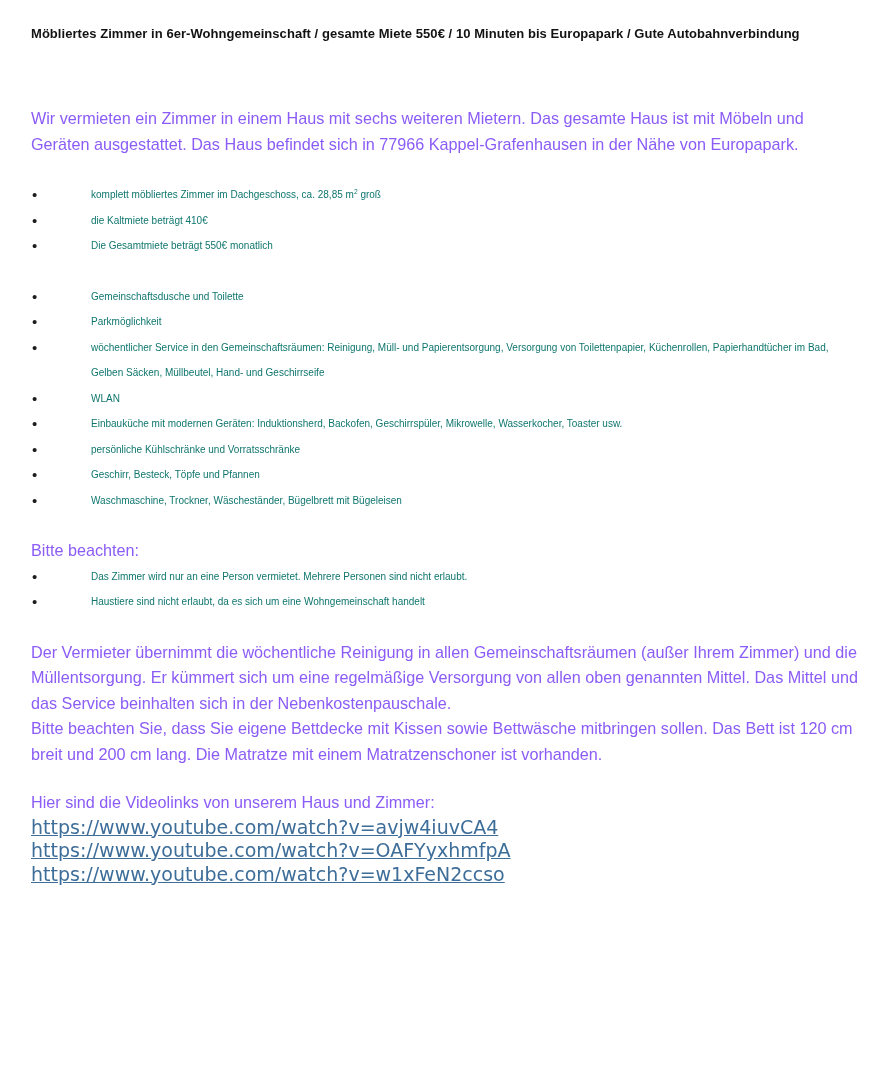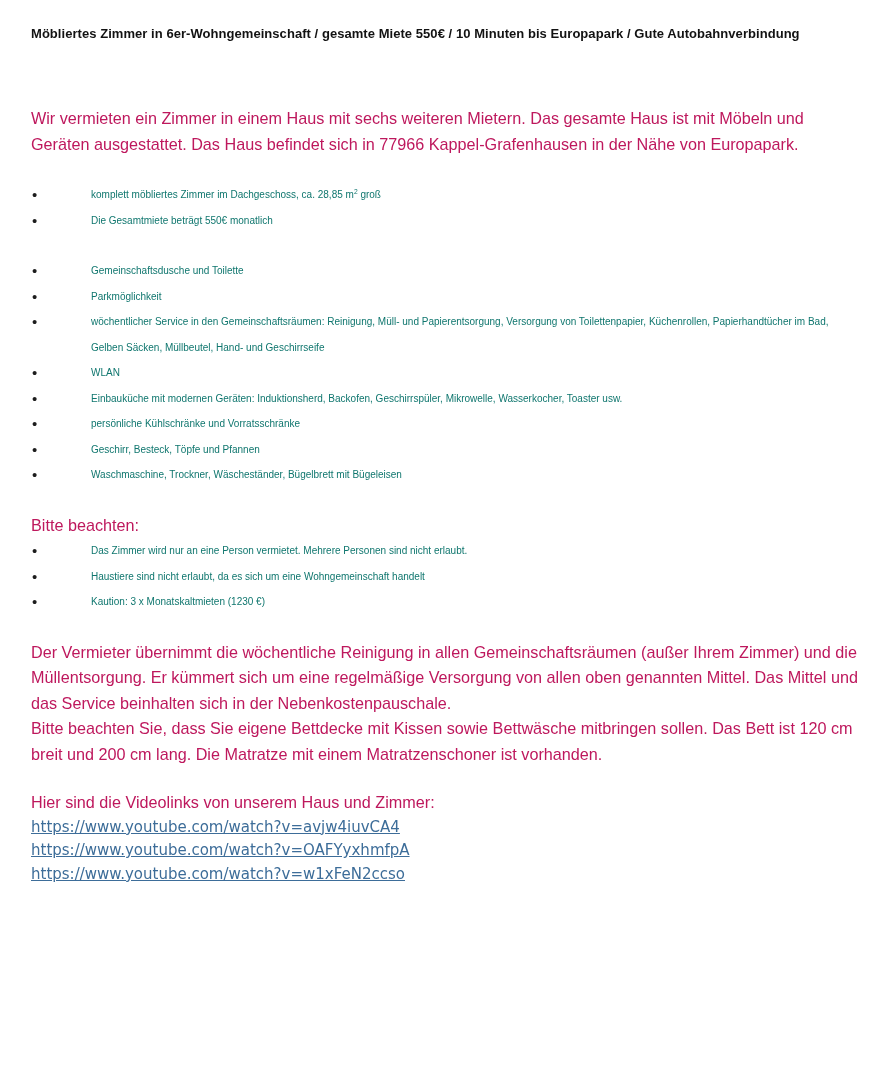--- a/index.html
+++ b/index.html
@@ -31,21 +31,21 @@
     color: #121212;
     letter-spacing: 0.05px;
     max-width: 832px;
     margin: 0;
   }
 
   
   .para {
     font-size: 16.2px;
     line-height: 25.5px;
-    color: #be185d;
+    color: #8b5cf6;
     max-width: 828px;
     margin: 0;
   }
   .para-intro {
     margin-top: 28px;
   }
   .para-tight {
     max-width: 828px;
   }
 
@@ -83,21 +83,21 @@
     line-height: 0;
   }
 
   
   .link-block {
     margin: 0;
   }
   .doc-link {
     display: block;
     font-family: "DejaVu Sans", sans-serif;
-    font-size: 15px;
+    font-size: 19px;
     line-height: 23.5px;
     color: #3d6d99;
     text-decoration: underline;
     text-underline-offset: 1px;
     white-space: nowrap;
   }
 </style>
 </head>
 <body>
 
@@ -108,20 +108,21 @@
   <div class="spacer-para"></div>
 
   <p class="para para-intro">Wir vermieten ein Zimmer in einem Haus mit sechs weiteren Mietern. Das gesamte Haus ist mit Möbeln und Geräten ausgestattet. Das Haus befindet sich in 77966 Kappel-Grafenhausen in der Nähe von Europapark.</p>
 
   <div class="spacer-line"></div>
 
   <ul class="bullet-list">
     <li class="bullet-item">
       <span>komplett möbliertes Zimmer im Dachgeschoss, ca. 28,85 m</span><span class="sup">2</span><span> groß</span>
     </li>
+    <li class="bullet-item">die Kaltmiete beträgt 410€</li>
     <li class="bullet-item">Die Gesamtmiete beträgt 550€ monatlich</li>
   </ul>
 
   <div class="spacer-line"></div>
 
   <ul class="bullet-list">
     <li class="bullet-item">Gemeinschaftsdusche und Toilette</li>
     <li class="bullet-item">Parkmöglichkeit</li>
     <li class="bullet-item">wöchentlicher Service in den Gemeinschaftsräumen: Reinigung, Müll- und Papierentsorgung, Versorgung von Toilettenpapier, Küchenrollen, Papierhandtücher im Bad, Gelben Säcken, Müllbeutel, Hand- und Geschirrseife</li>
     <li class="bullet-item">WLAN</li>
@@ -131,21 +132,20 @@
     <li class="bullet-item">Waschmaschine, Trockner, Wäscheständer, Bügelbrett mit Bügeleisen</li>
   </ul>
 
   <div class="spacer-line"></div>
 
   <p class="para">Bitte beachten:</p>
 
   <ul class="bullet-list">
     <li class="bullet-item">Das Zimmer wird nur an eine Person vermietet. Mehrere Personen sind nicht erlaubt.</li>
     <li class="bullet-item">Haustiere sind nicht erlaubt, da es sich um eine Wohngemeinschaft handelt</li>
-    <li class="bullet-item">Kaution: 3 x Monatskaltmieten (1230 €)</li>
   </ul>
 
   <div class="spacer-line"></div>
 
   <p class="para para-tight">Der Vermieter übernimmt die wöchentliche Reinigung in allen Gemeinschaftsräumen (außer Ihrem Zimmer) und die Müllentsorgung.  Er kümmert sich um eine regelmäßige Versorgung von allen oben genannten Mittel. Das Mittel und das Service beinhalten sich in der Nebenkostenpauschale.</p>
   <p class="para para-tight">Bitte beachten Sie, dass Sie eigene Bettdecke mit Kissen sowie Bettwäsche mitbringen sollen. Das Bett ist 120 cm breit und 200 cm lang. Die Matratze mit einem Matratzenschoner ist vorhanden.</p>
 
   <div class="spacer-half"></div>
 
   <p class="para">Hier sind die Videolinks von unserem Haus und Zimmer:</p>

